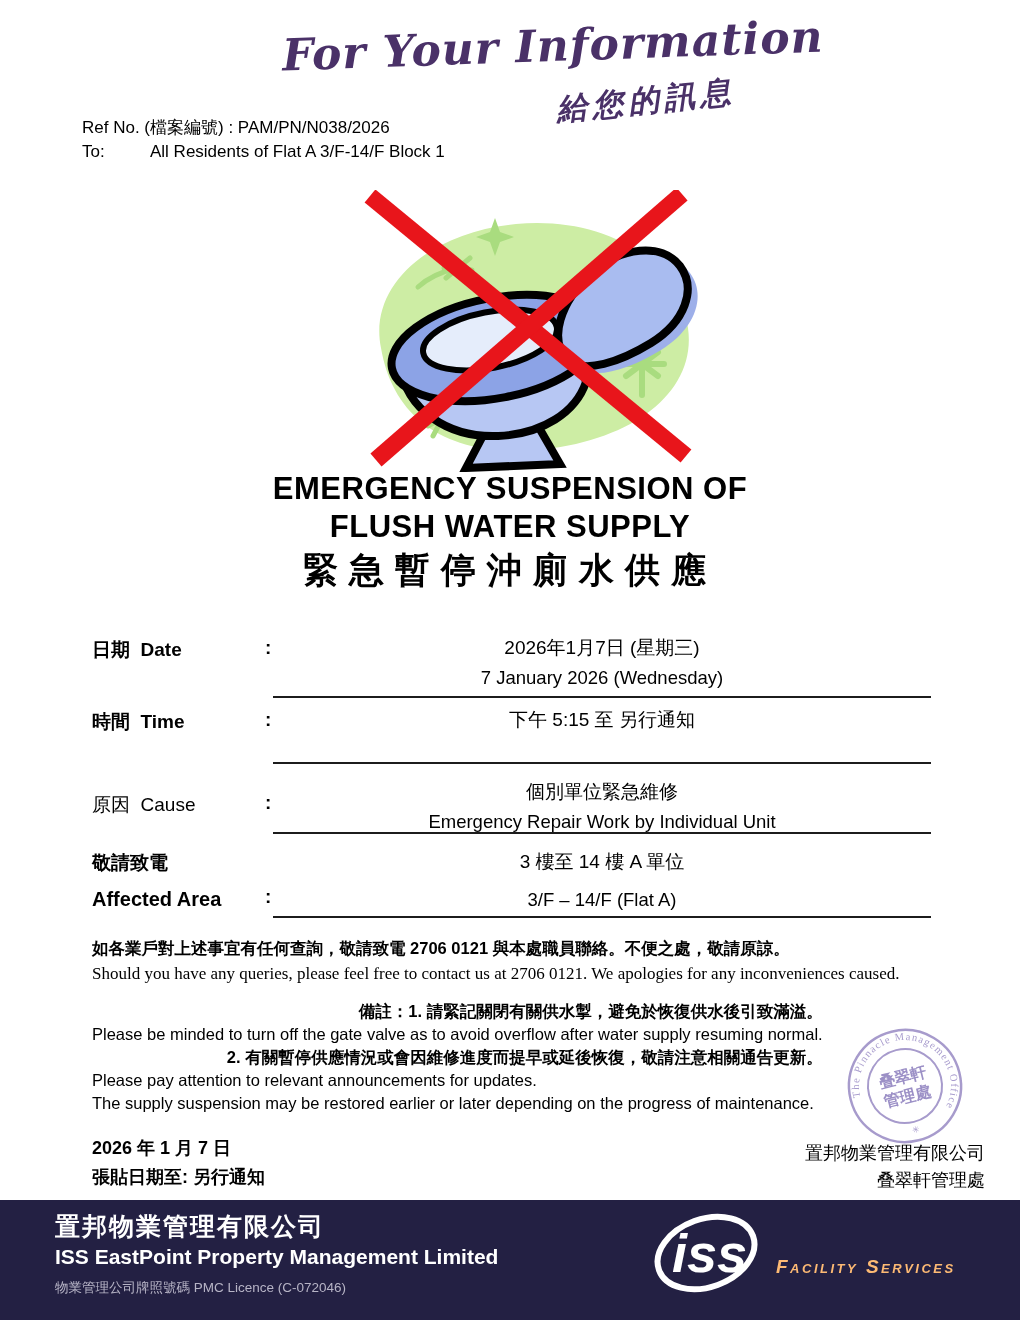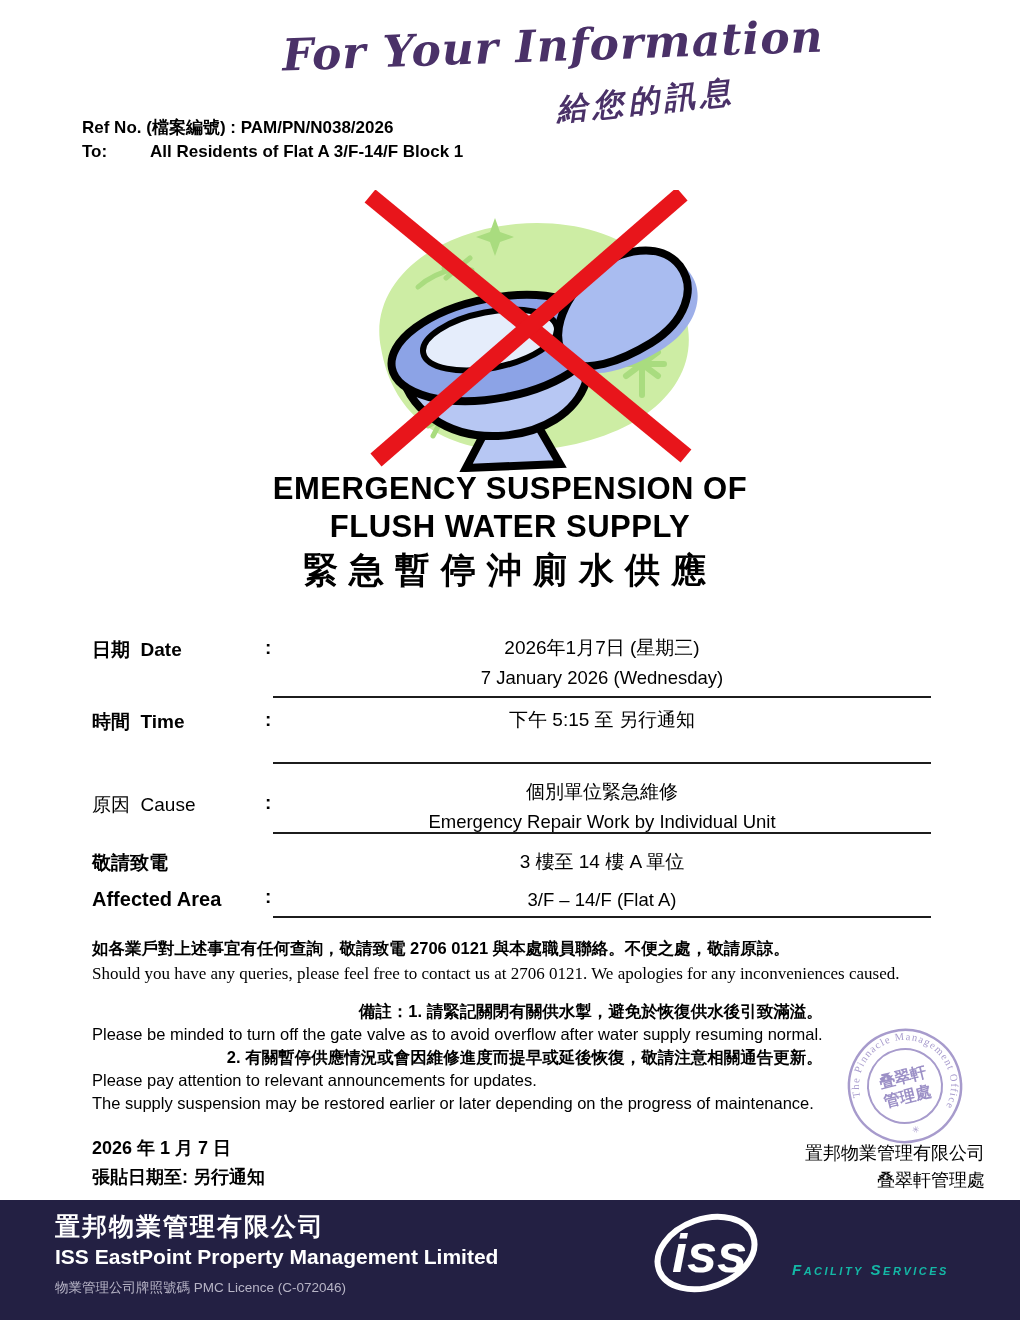--- a/index.html
+++ b/index.html
@@ -14,21 +14,21 @@
     position:absolute; left:282px; top:20px;
     font-family:"DejaVu Serif", serif; font-style:italic; font-weight:700;
     font-size:44px; color:#4a3168; transform:rotate(-2deg); letter-spacing:1px;
     white-space:nowrap;
   }
   .fyi-cjk {
     position:absolute; left:556px; top:80px;
     font-style:italic; font-weight:700; font-size:31px; color:#4a3168;
     transform:rotate(-6deg); letter-spacing:5px; white-space:nowrap;
   }
-  .ref-block { position:absolute; left:82px; top:116px; font-size:17px; font-weight:700; }
+  .ref-block { position:absolute; left:82px; top:116px; font-size:17px; font-weight:400; }
   .ref-line { line-height:24px; white-space:nowrap; }
   .ref-line .lab { display:inline-block; width:68px; }
   
   .graphic { position:absolute; left:348px; top:190px; }
   
   .title-block { position:absolute; left:0; right:0; top:470px; text-align:center; font-weight:700; }
   .title-en  { font-size:31px; line-height:38px; letter-spacing:0.5px; white-space:nowrap; }
   .title-cjk { font-size:35px; line-height:46px; letter-spacing:11px; margin-top:1px; white-space:nowrap; }
   
   .info-table { position:absolute; left:92px; top:632px; width:840px; height:296px; }
@@ -65,22 +65,22 @@
   .signoff-right { position:absolute; right:35px; top:1140px; text-align:right; font-size:18px; line-height:27px; }
   .signoff-right div { white-space:nowrap; }
   
   .footer { position:absolute; left:0; top:1200px; width:1020px; height:120px; background:#232043; }
   .footer-left { position:absolute; left:55px; top:10px; color:#fff; }
   .f-cjk { font-size:25px; font-weight:700; line-height:33px; letter-spacing:2px; white-space:nowrap; }
   .f-en  { font-size:21px; font-weight:700; line-height:27px; white-space:nowrap; }
   .f-lic { font-size:13.5px; color:#b7b4c6; margin-top:9px; white-space:nowrap; }
   .footer-logo { position:absolute; left:642px; top:6px; display:flex; align-items:flex-end; }
   .logo-caption {
-    color:#14b8a6; font-size:15px; font-weight:700; font-style:italic;
-    font-variant:small-caps; letter-spacing:2.5px; margin:0 0 24px 18px; white-space:nowrap;
+    color:#fdba74; font-size:19px; font-weight:700; font-style:italic;
+    font-variant:small-caps; letter-spacing:2.5px; margin:0 0 24px 2px; white-space:nowrap;
   }
 </style>
 </head>
 <body>
 
 <div class="page">
 
   <div class="fyi-script">For Your Information</div>
   <div class="fyi-cjk">給您的訊息</div>
 

